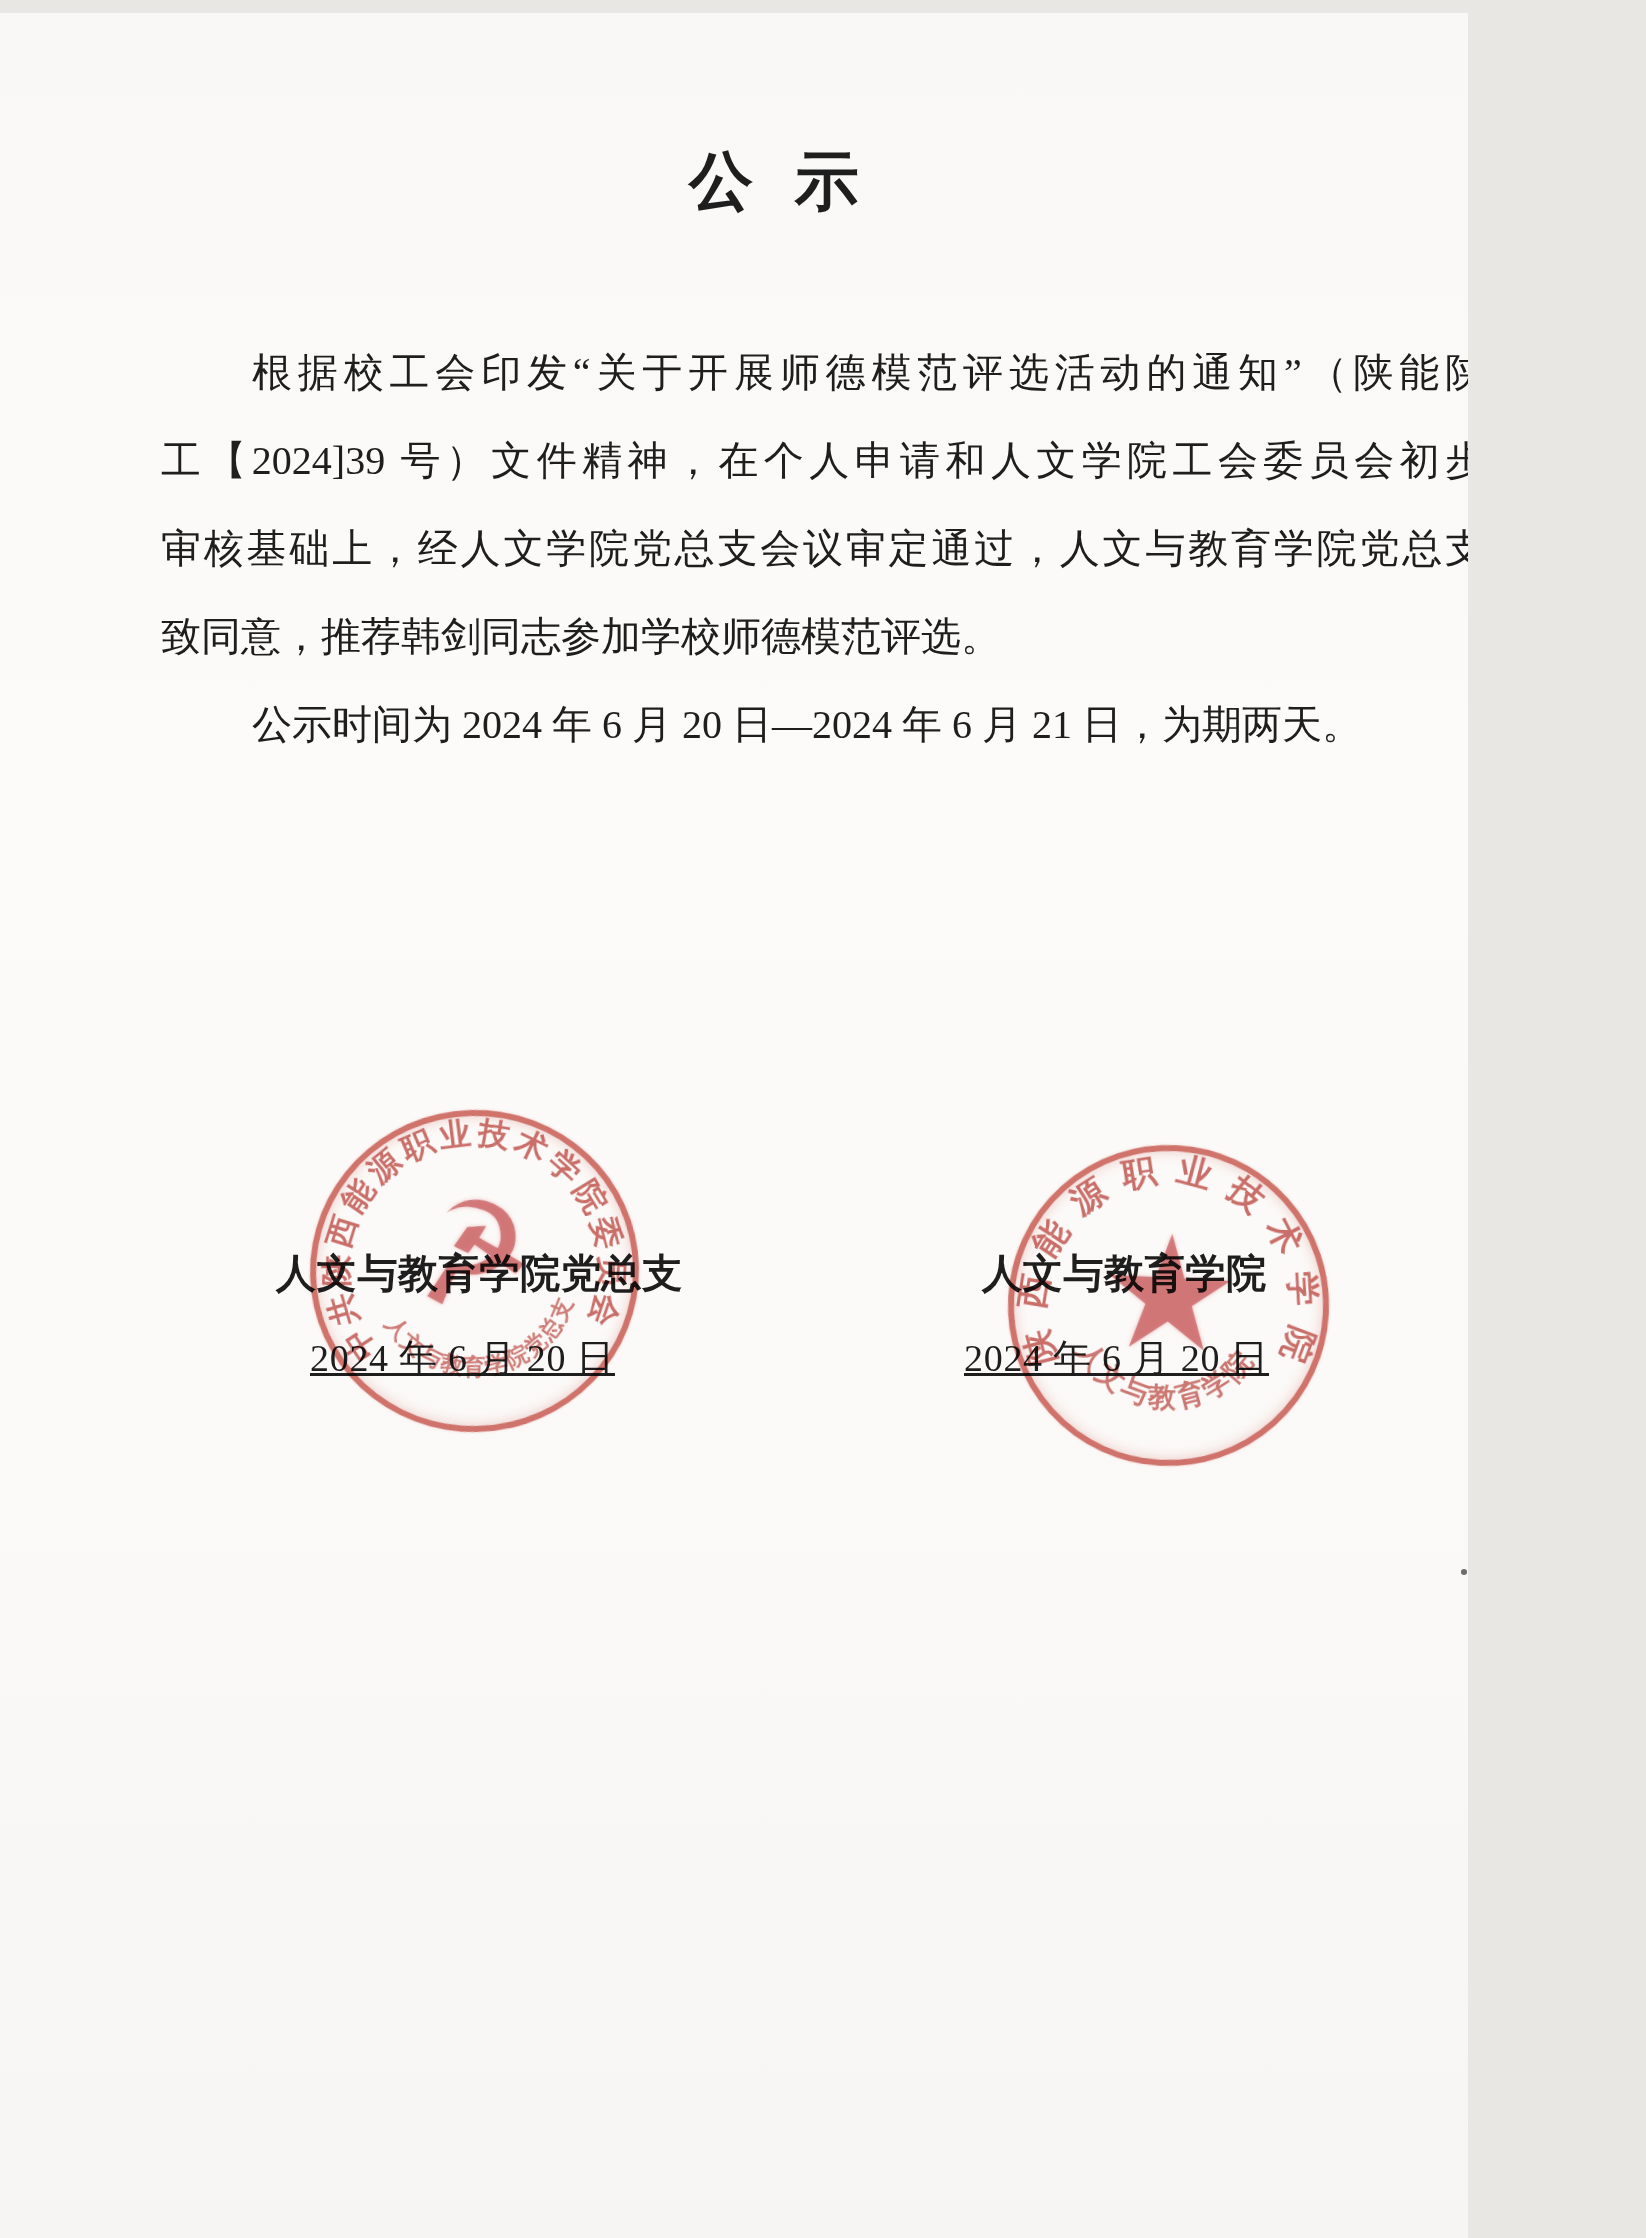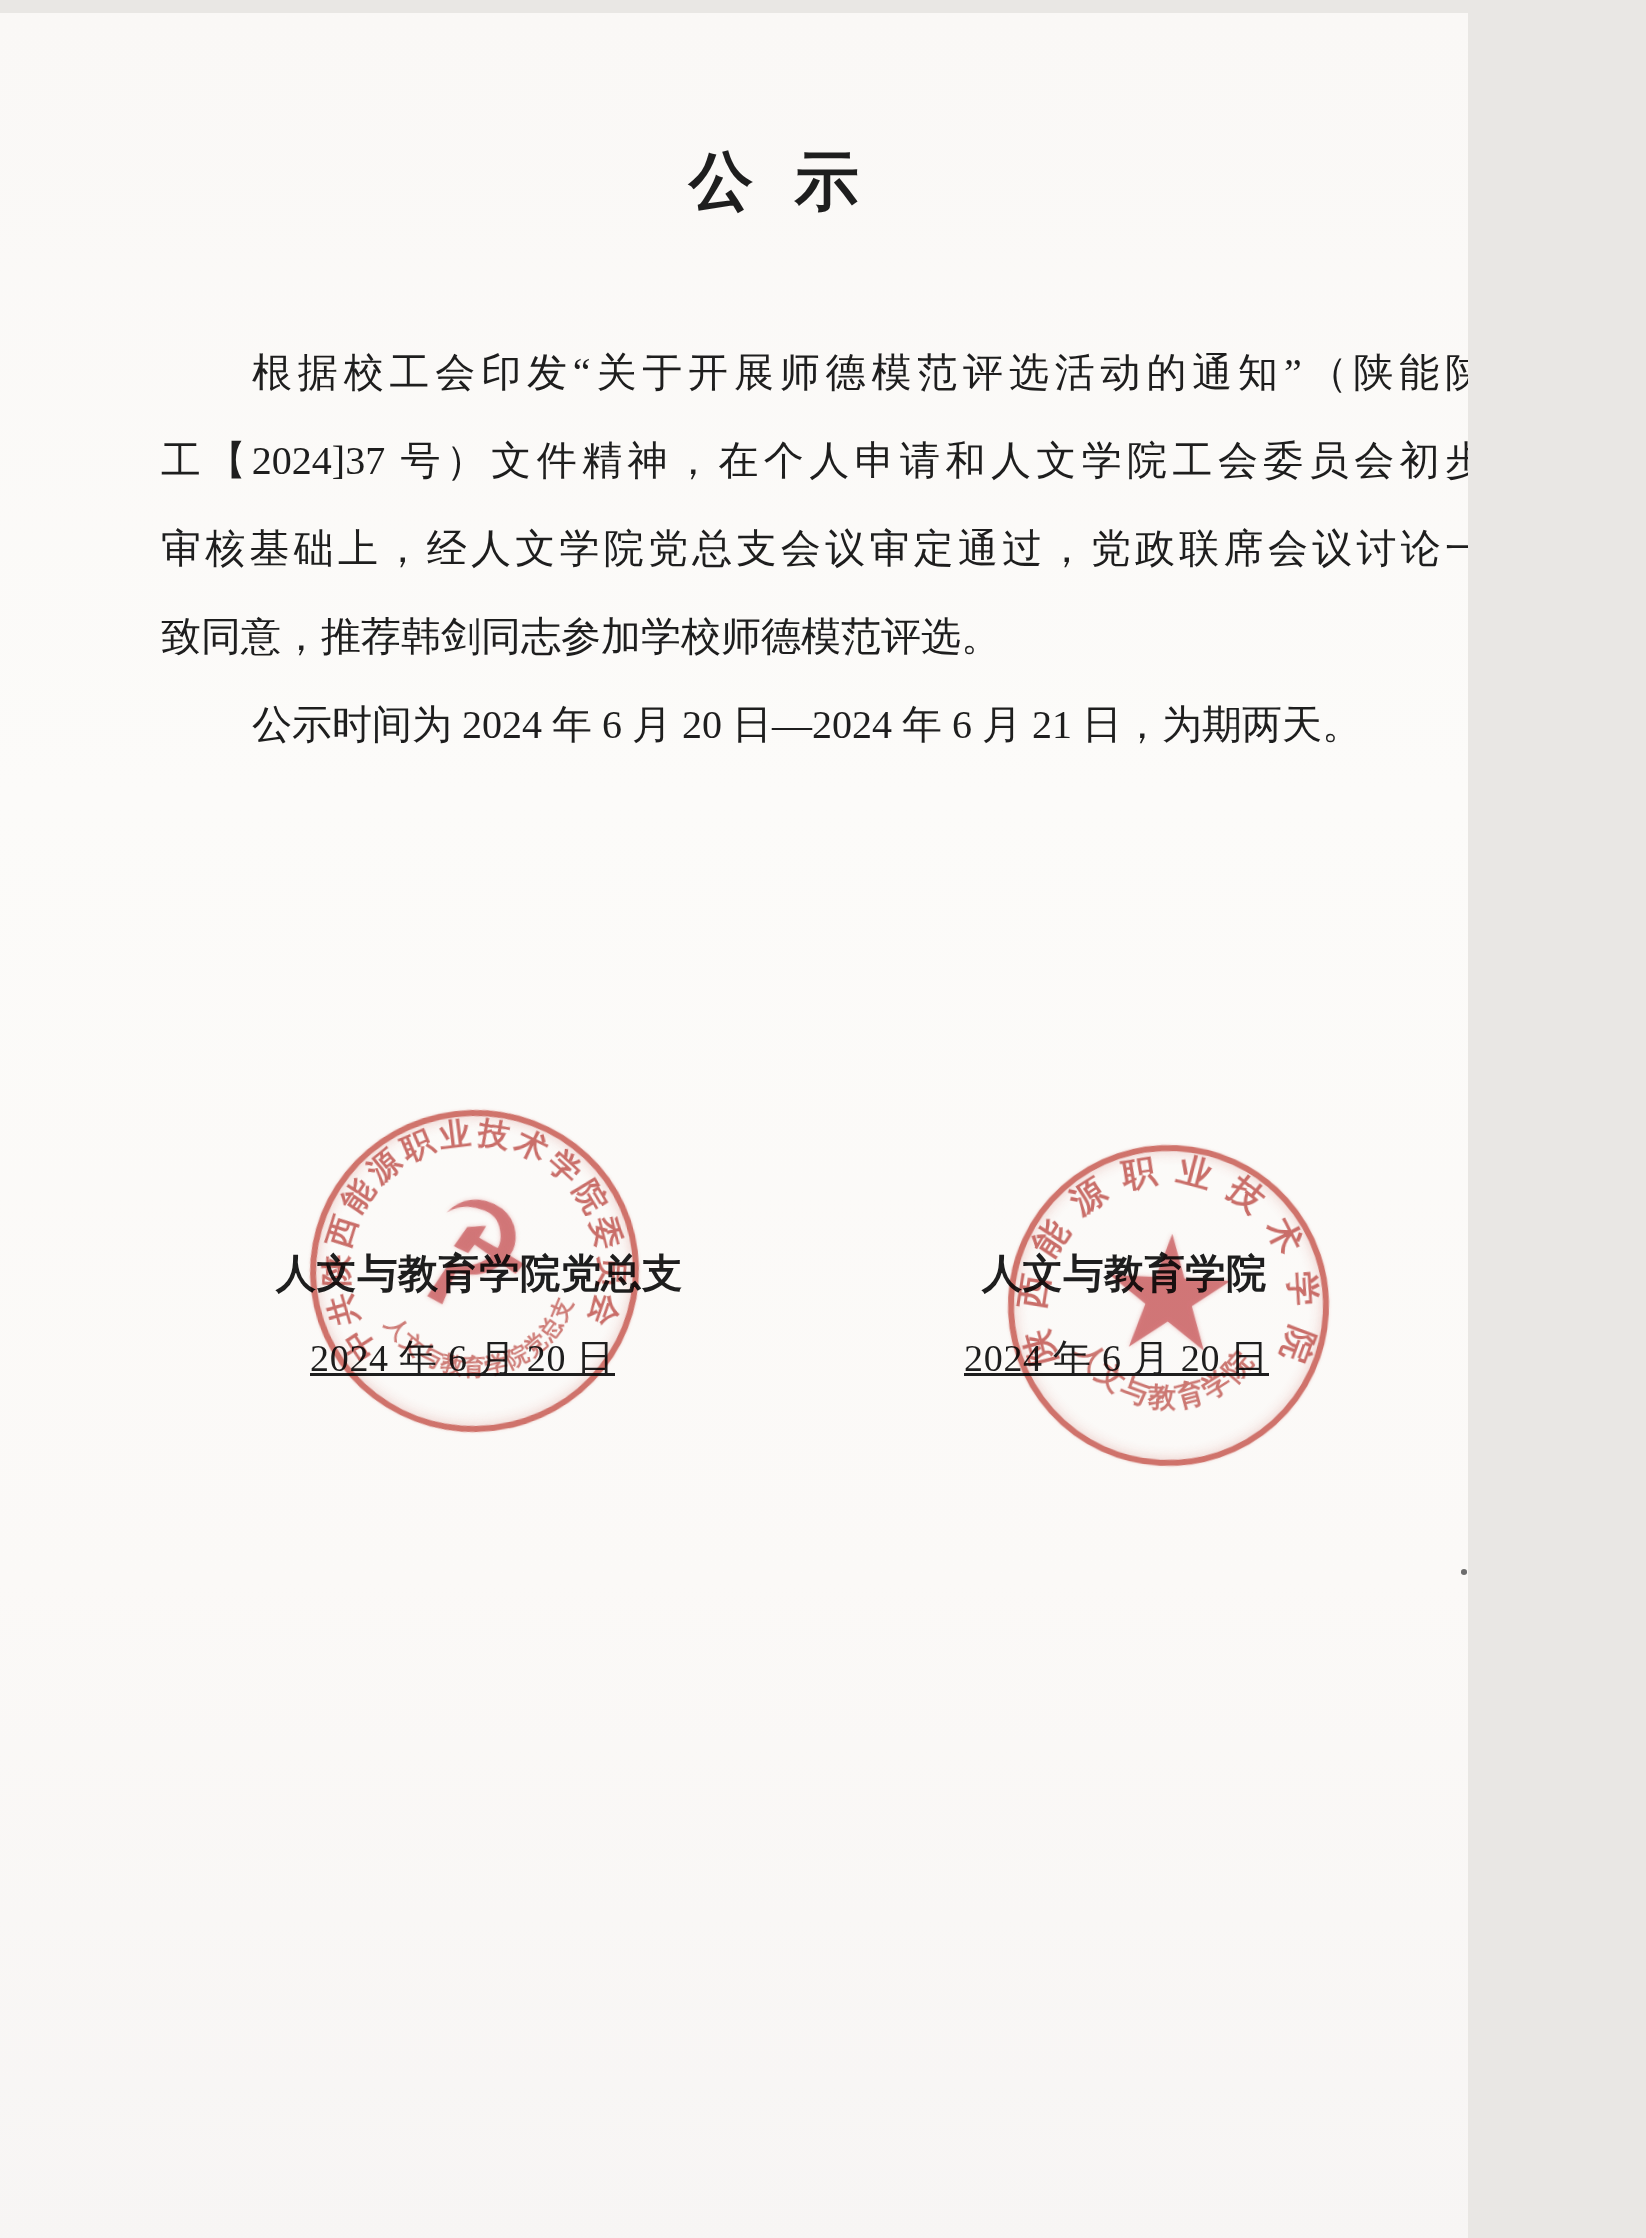--- a/index.html
+++ b/index.html
@@ -118,22 +118,22 @@
 </style>
 </head>
 <body>
 
 <div class="page">
 
   <div class="title">公 示</div>
 
   <div class="body-text">
     <div class="line indent">根据校工会印发“关于开展师德模范评选活动的通知”（陕能陕</div>
-    <div class="line">工【2024]37 号）文件精神，在个人申请和人文学院工会委员会初步</div>
-    <div class="line">审核基础上，经人文学院党总支会议审定通过，党政联席会议讨论一</div>
+    <div class="line">工【2024]39 号）文件精神，在个人申请和人文学院工会委员会初步</div>
+    <div class="line">审核基础上，经人文学院党总支会议审定通过，人文与教育学院党总支</div>
     <div class="line end">致同意，推荐韩剑同志参加学校师德模范评选。</div>
     <div class="line indent end">公示时间为 2024 年 6 月 20 日—2024 年 6 月 21 日，为期两天。</div>
   </div>
 
   <div class="sig-org left">人文与教育学院党总支</div>
   <div class="sig-date left">2024 年 6 月 20 日</div>
   <div class="sig-org right">人文与教育学院</div>
   <div class="sig-date right">2024 年 6 月 20 日</div>
 
   <div class="stamp left">

